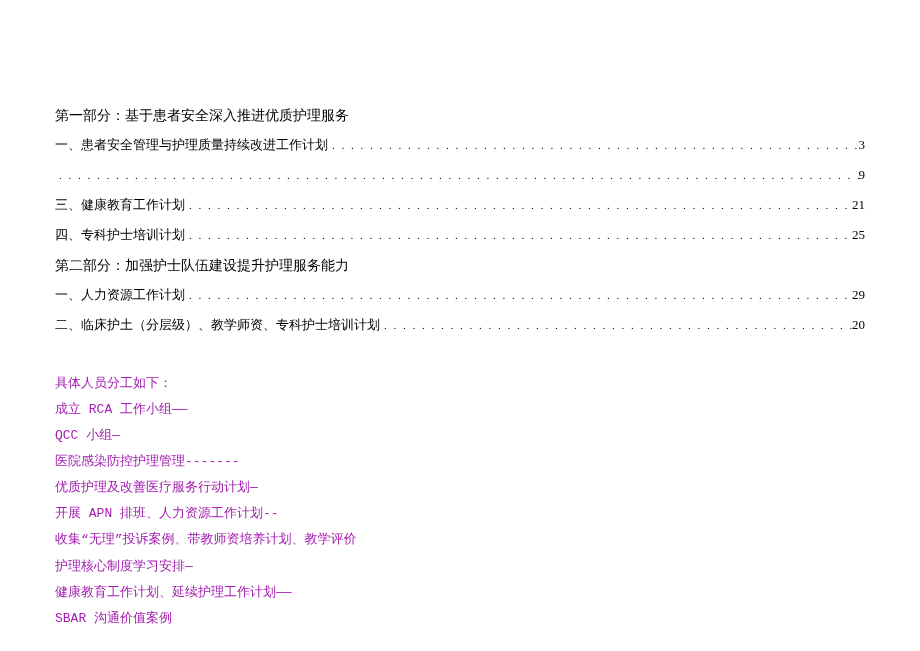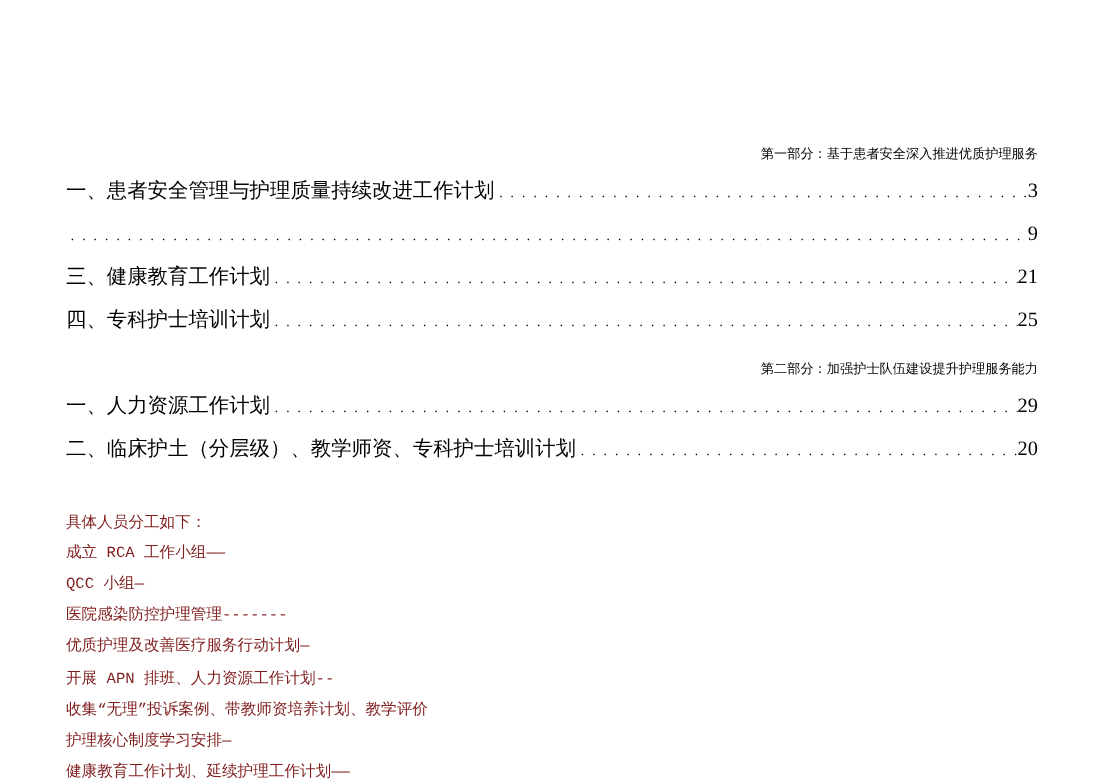--- a/index.html
+++ b/index.html
@@ -7,47 +7,47 @@
       background: #fff;
       font-family: "SimSun", "宋体", serif;
       font-size: 13px;
       color: #000;
       width: 920px;
       height: 651px;
       padding: 100px 55px 30px 55px;
       line-height: 1.4;
     }
     .section-title {
-      text-align: right;
+      text-align: left;
       margin-bottom: 10px;
-      margin-top: 22px;
-      font-size: 11px;
+      margin-top: 6px;
+      font-size: 14px;
     }
     .toc-item {
       display: flex;
-      align-items: flex-start;
+      align-items: flex-end;
       margin-bottom: 12px;
-      font-size: 17px;
+      font-size: 13px;
       white-space: nowrap;
     }
     .toc-label { flex: 0 0 auto; }
     .toc-dots {
       flex: 1 1 auto;
       overflow: hidden;
       letter-spacing: 2px;
       padding: 0 4px;
     }
     .toc-dots::after {
       content: ". . . . . . . . . . . . . . . . . . . . . . . . . . . . . . . . . . . . . . . . . . . . . . . . . . . . . . . . . . . . . . . . . . . . . . . . . . . . . . . . . . . . . . . . . . . . . . . . . . . . . . . . . . . . . . . . . . . . . . . . . . . . . . . . . . . . . . . . . . . . . . . . . . . . . . . . . . . . . . . . . . . . . . . . . . . . . . . . . . . . . . . . . . . . . . . . . . . . . . . . . .";
       font-size: 11px;
     }
     .toc-page { flex: 0 0 auto; }
     .assignments {
       margin-top: 40px;
-      color: #7f1d1d;
+      color: #a21caf;
       font-size: 13px;
     }
     .assign-title { margin-bottom: 8px; }
     .assign-line { margin-bottom: 8px; font-family: Liberation Mono, monospace; }
   </style>
 </head>
 <body>
 
 <div class="section-title">第一部分：基于患者安全深入推进优质护理服务</div>
 

